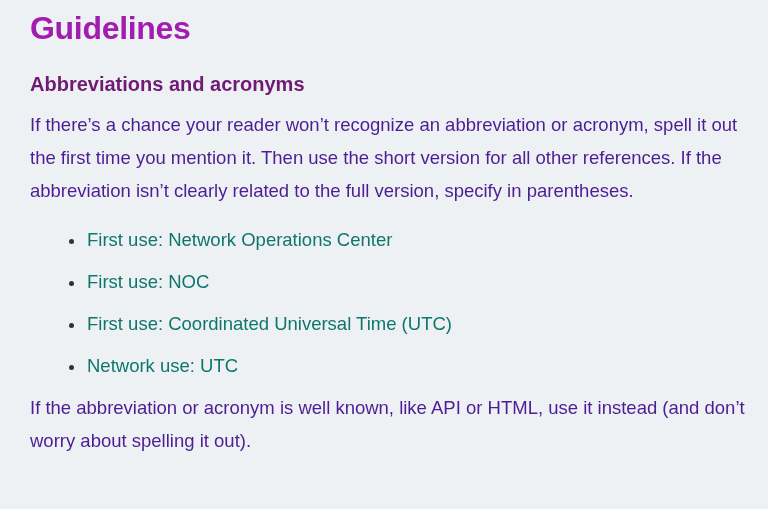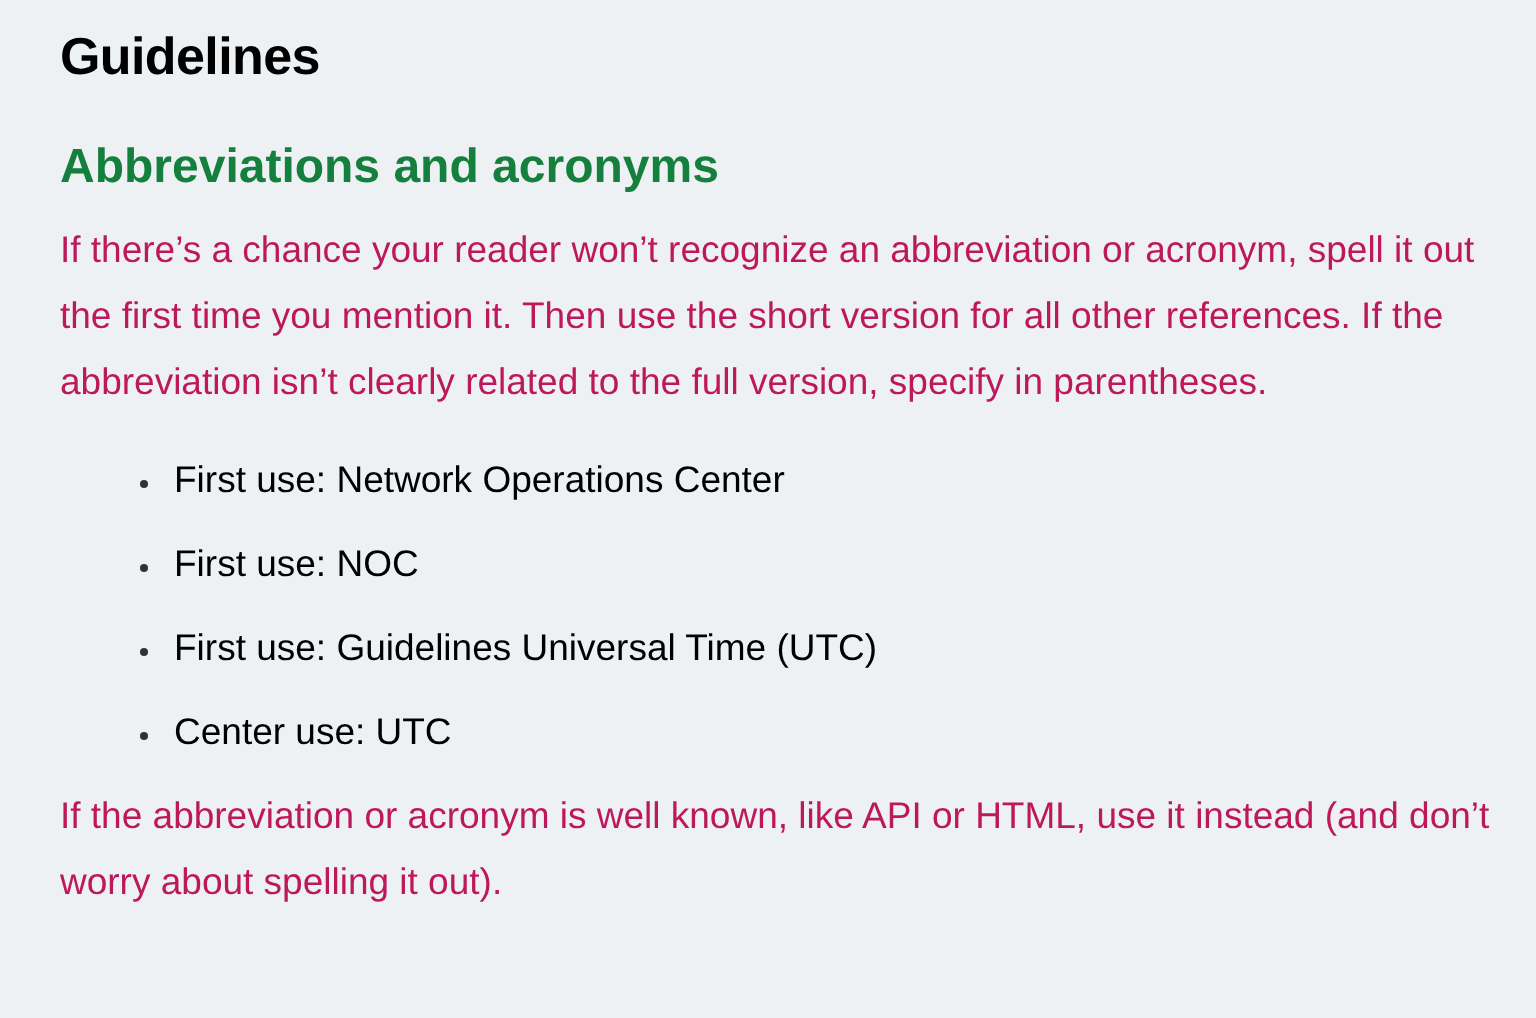--- a/index.html
+++ b/index.html
@@ -15,50 +15,50 @@
     overflow: hidden;
   }
   .page {
     box-sizing: border-box;
     width: 768px;
     height: 509px;
     padding: 0 18px 0 30px;
   }
   .page-title {
     margin: 10px 0 0 0;
-    font-size: 26px;
+    font-size: 32px;
     line-height: 36px;
     font-weight: 700;
-    color: #000000;
+    color: #a21caf;
     letter-spacing: -0.3px;
   }
   .section-heading {
     margin: 26px 0 0 0;
-    font-size: 24px;
+    font-size: 20px;
     line-height: 24px;
     font-weight: 700;
-    color: #15803d;
+    color: #701a75;
   }
   .body-paragraph {
     margin: 12px 0 0 0;
     font-size: 18.5px;
     line-height: 33px;
     font-weight: 400;
-    color: #be185d;
+    color: #4c1d95;
     max-width: 722px;
   }
   .examples-list {
     margin: 16px 0 0 0;
     padding: 0 0 0 55px;
     list-style: disc outside;
   }
   .examples-list li {
     font-size: 18.5px;
     line-height: 33px;
-    color: #000000;
+    color: #0f766e;
     margin: 0 0 9px 0;
     padding-left: 2px;
   }
   .examples-list li::marker {
     color: #2d3237;
     font-size: 16px;
   }
   .outro-paragraph {
     margin-top: 6px;
   }
@@ -70,19 +70,19 @@
 
   <h1 class="page-title">Guidelines</h1>
 
   <h2 class="section-heading">Abbreviations and acronyms</h2>
 
   <p class="body-paragraph">If there’s a chance your reader won’t recognize an abbreviation or acronym, spell it out the first time you mention it. Then use the short version for all other references. If the abbreviation isn’t clearly related to the full version, specify in parentheses.</p>
 
   <ul class="examples-list">
     <li>First use: Network Operations Center</li>
     <li>First use: NOC</li>
-    <li>First use: Guidelines Universal Time (UTC)</li>
-    <li>Center use: UTC</li>
+    <li>First use: Coordinated Universal Time (UTC)</li>
+    <li>Network use: UTC</li>
   </ul>
 
   <p class="body-paragraph outro-paragraph">If the abbreviation or acronym is well known, like API or HTML, use it instead (and don’t worry about spelling it out).</p>
 
 </div>
 
 </body></html>

